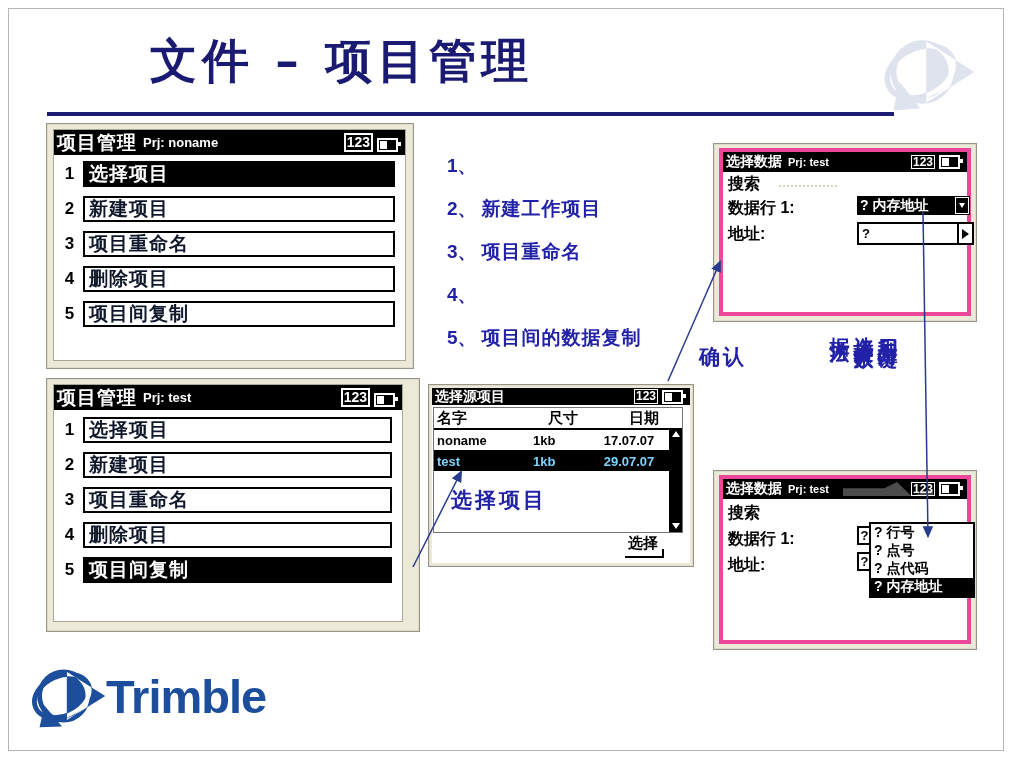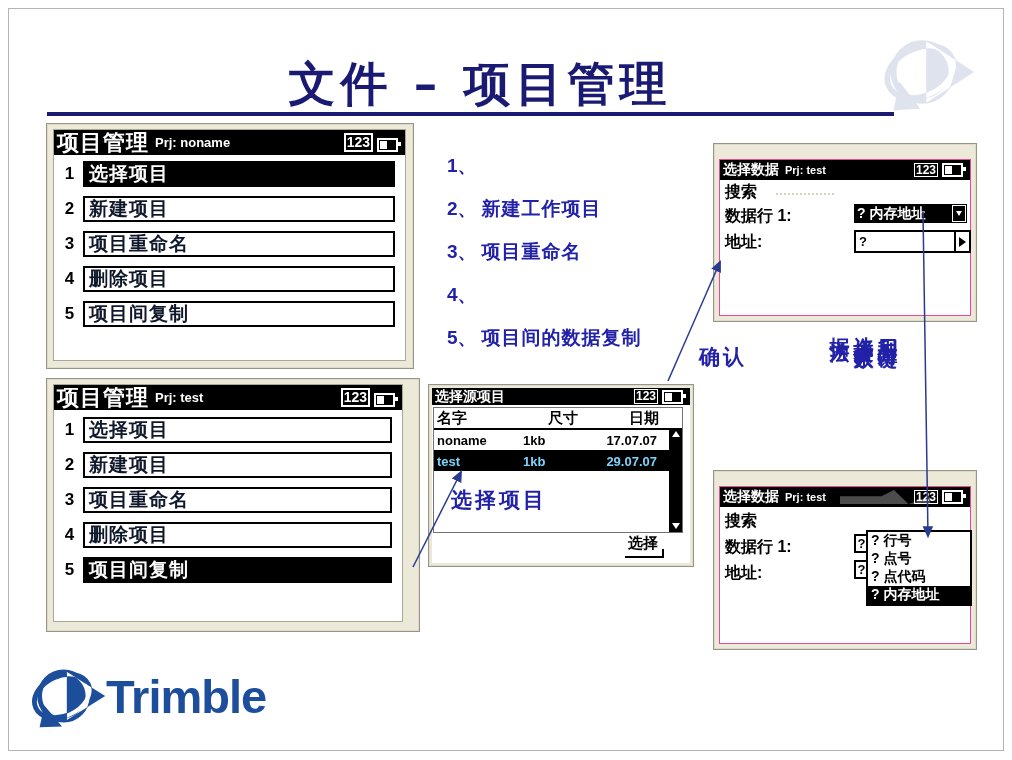--- a/index.html
+++ b/index.html
@@ -1,41 +1,41 @@
 <!DOCTYPE html>
 <html><head>
 <meta charset="utf-8">
 <style>
   html,body{margin:0;padding:0;background:#fff;}
   #slide{position:relative;width:1012px;height:760px;background:#fff;overflow:hidden;
          font-family:"Liberation Sans",sans-serif;}
   .border-frame{position:absolute;left:8px;top:8px;right:8px;bottom:9px;border:1px solid #b4b4b4;}
 
-  .title{position:absolute;left:150px;top:30px;width:660px;text-align:center;
+  .title{position:absolute;left:150px;top:30px;width:660px;
          font-size:47px;font-weight:bold;color:#1a1a73;letter-spacing:5px;
-         font-family:"DejaVu Serif",serif;margin-top:23px;}
+         font-family:"DejaVu Serif",serif;}
   .hr{position:absolute;left:47px;top:112px;width:847px;height:4px;background:#1a1a73;}
 
   .logo-top{position:absolute;left:882px;top:24px;}
   .brand{position:absolute;left:30px;top:656px;display:flex;align-items:center;}
   .brand-text{font-size:47px;font-weight:bold;color:#1c4e9c;letter-spacing:-1px;margin-left:-4px;}
 
   
   .dev{position:absolute;background:#ece9d8;border:1px solid #97958a;box-shadow:inset 0 0 0 1px #dedbc9;}
   .scr{position:absolute;background:#fff;}
   .dev-a .scr,.dev-b .scr{border:1px solid #a9a796;}
-  .dev-d .scr,.dev-e .scr{border:1px solid #ec4899;margin-top:11px;}
+  .dev-d .scr,.dev-e .scr{border:4px solid #ec4899;}
 
   .dhead{position:absolute;left:0;right:0;top:0;background:#000;color:#fff;
          display:flex;align-items:center;padding:0 3px;gap:6px;z-index:2;}
   .dev-a .dhead,.dev-b .dhead{height:25px;}
   .dev-c .dhead{height:17px;}
   .dev-d .dhead,.dev-e .dhead{height:20px;}
   .dtitle{font-weight:bold;white-space:nowrap;}
-  .dev-a .dtitle,.dev-b .dtitle{font-size:22px;letter-spacing:1px;}
+  .dev-a .dtitle,.dev-b .dtitle{font-size:19px;letter-spacing:1px;}
   .dev-c .dtitle,.dev-d .dtitle,.dev-e .dtitle{font-size:14px;}
   .dprj{font-size:13px;font-weight:bold;white-space:nowrap;}
   .dev-d .dprj,.dev-e .dprj{font-size:11px;}
   .dright{margin-left:auto;display:flex;align-items:flex-end;gap:4px;}
   .b123{border:2px solid #fff;font-weight:bold;font-size:14px;line-height:1.05;padding:0 1px;}
   .dev-c .b123,.dev-d .b123,.dev-e .b123{font-size:12px;border-width:1px;}
   .batt{width:17px;height:10px;border:2px solid #fff;position:relative;margin-right:4px;flex:none;}
   .batt::before{content:"";position:absolute;left:1px;top:1px;bottom:1px;width:7px;background:#fff;}
   .batt::after{content:"";position:absolute;right:-5px;top:2px;width:3px;height:4px;background:#fff;}
 
@@ -47,21 +47,21 @@
         white-space:nowrap;overflow:hidden;}
   .mbox.sel{background:#000;color:#fff;border-color:#000;}
 
   
   .clist{position:absolute;left:1px;right:7px;top:19px;height:124px;border:1px solid #737373;background:#fff;}
   .chead{display:flex;height:20px;font-size:15px;font-weight:bold;border-bottom:2px solid #000;align-items:center;}
   .c-name{flex:1;padding-left:3px;}
   .c-size{width:58px;flex:none;}
   .c-date{width:76px;flex:none;text-align:center;}
   .crow{display:flex;height:20px;align-items:center;font-size:13px;font-weight:bold;padding-right:13px;}
-  .crow .c-date{text-align:right;padding-right:12px;}
+  .crow .c-date{padding-right:2px;}
   .crow.r1{border-bottom:1px solid #000;}
   .crow.sel{background:#000;color:#7dd3fc;}
   .cscroll{position:absolute;top:20px;bottom:0;right:0;width:13px;background:#000;
            display:flex;flex-direction:column;justify-content:space-between;align-items:center;padding:3px 0;}
   .tri-up{width:0;height:0;border-left:4px solid transparent;border-right:4px solid transparent;border-bottom:6px solid #fff;}
   .tri-dn{width:0;height:0;border-left:4px solid transparent;border-right:4px solid transparent;border-top:6px solid #fff;}
   .softkey{position:absolute;right:32px;top:146px;font-size:15px;font-weight:bold;}
   .softkey::after{content:"";position:absolute;left:-3px;right:-6px;bottom:-5px;height:7px;
                   border-bottom:2px solid #000;border-right:2px solid #000;}
 

